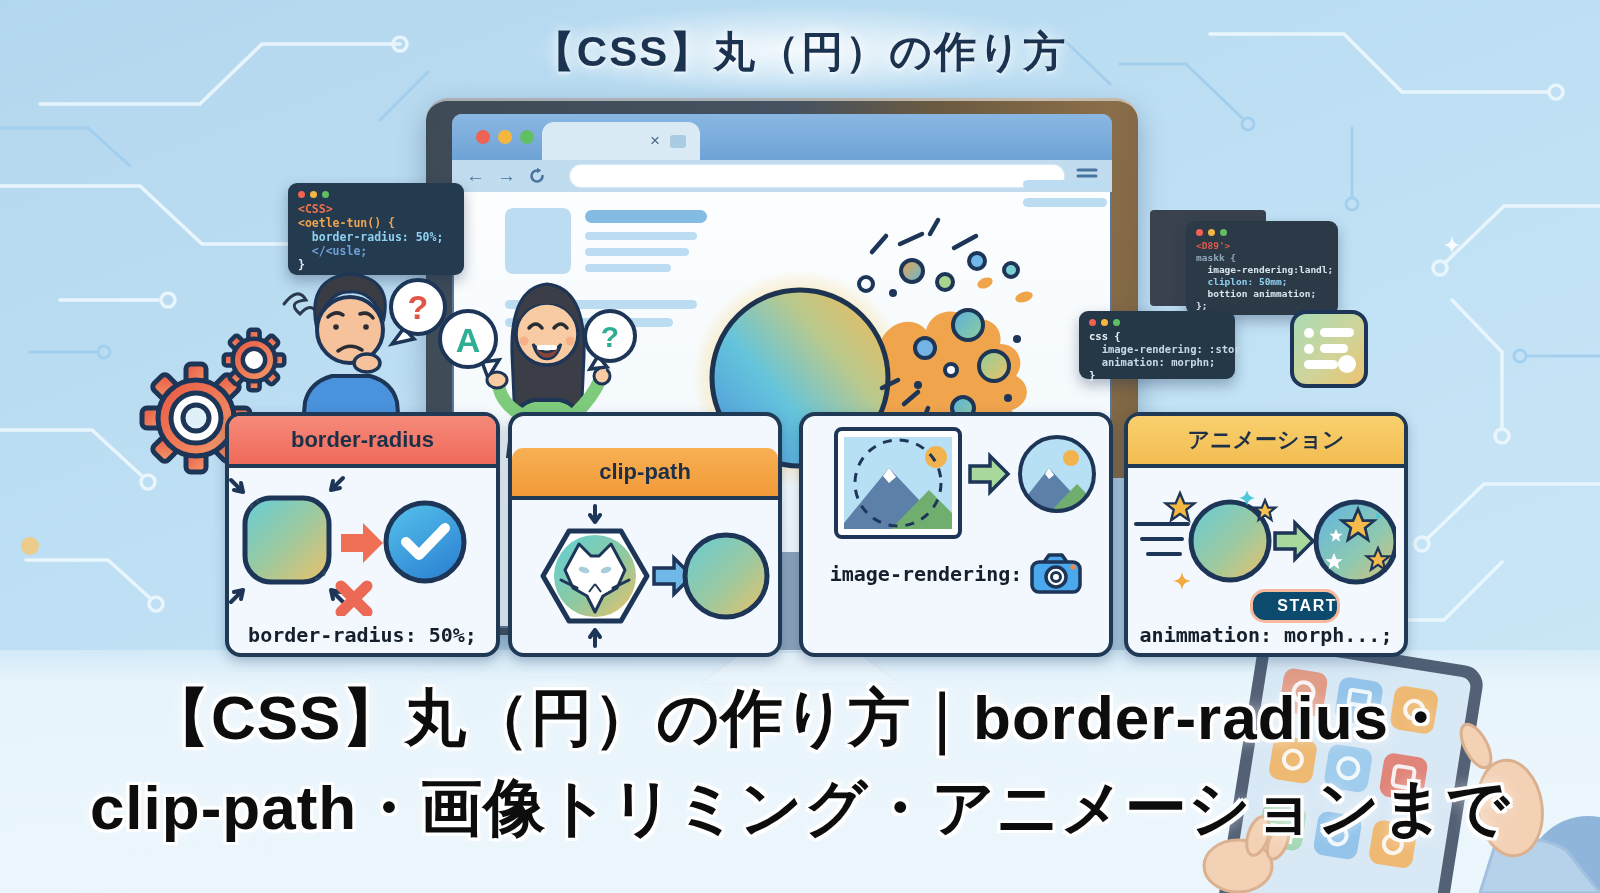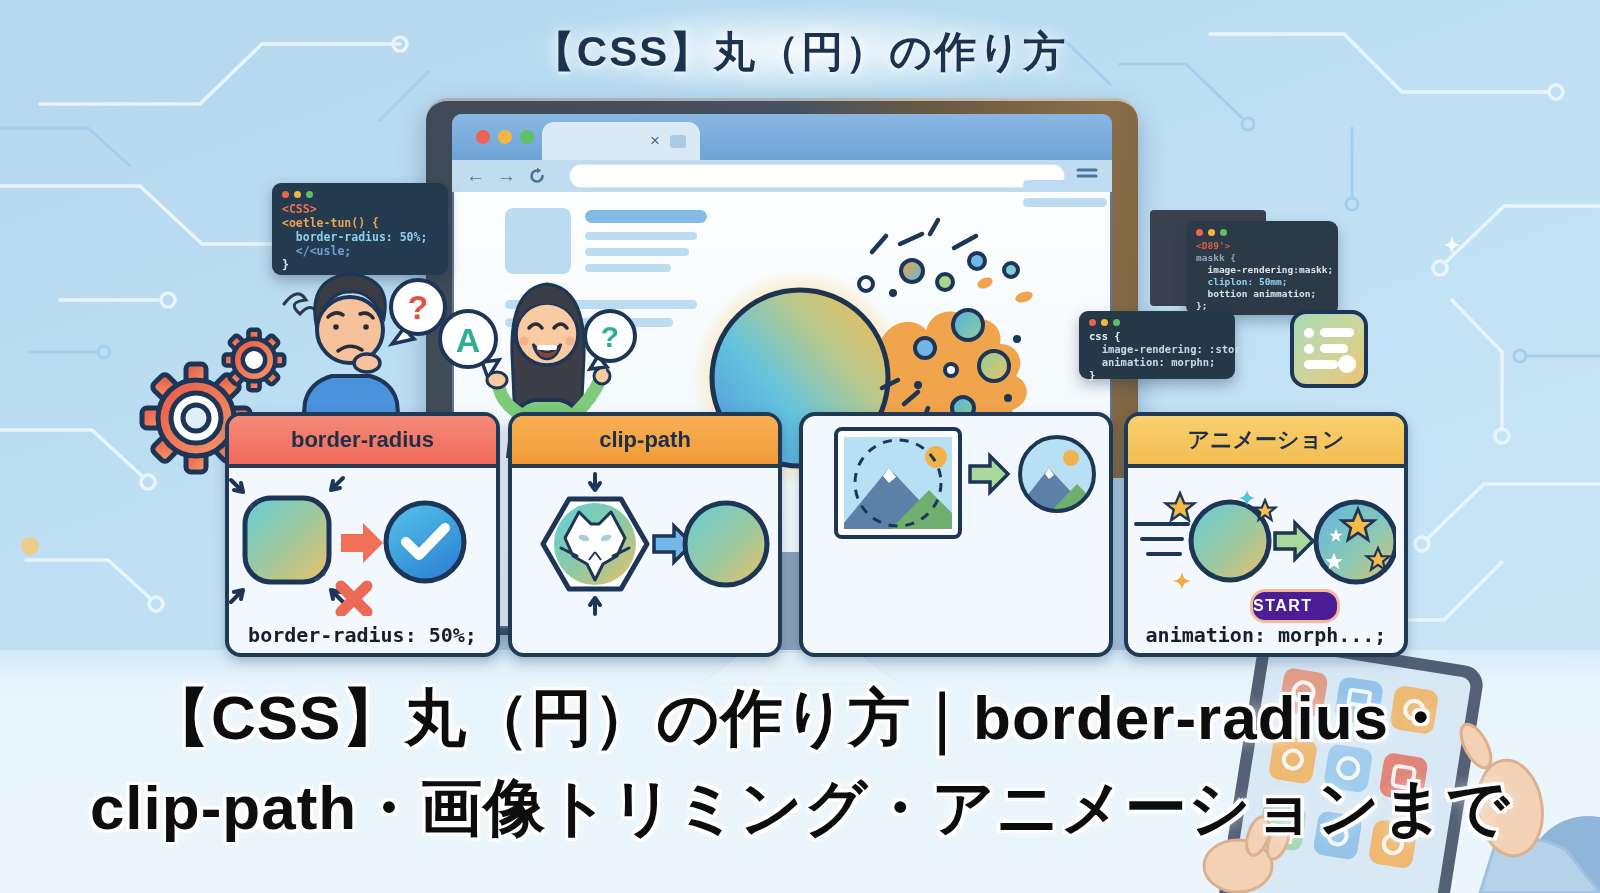--- a/index.html
+++ b/index.html
@@ -49,22 +49,22 @@
     justify-content:center;gap:8px;font-family:"DejaVu Sans Mono",monospace;font-weight:bold;
     font-size:20px;color:#16202c;}
 
   
   .frost{left:0;top:650px;width:1600px;height:243px;
     background:linear-gradient(180deg,rgba(234,245,252,.45) 0%,rgba(236,246,252,.9) 14%,rgba(238,247,253,.93) 100%);}
   .big-line{left:0;right:0;text-align:center;font-size:62px;font-weight:900;color:#0d0d0d;letter-spacing:1px;
     text-shadow:3px 3px 0 #fff,-3px -3px 0 #fff,3px -3px 0 #fff,-3px 3px 0 #fff,0 3px 0 #fff,0 -3px 0 #fff,3px 0 0 #fff,-3px 0 0 #fff,0 0 16px rgba(255,255,255,.95);}
 
   .start-pill{position:absolute;left:122px;top:121px;width:84px;height:28px;border-radius:15px;
-    background:#4c1d95;border:3px solid #f8b89c;color:#fff;font-size:16px;font-weight:bold;
-    letter-spacing:1.5px;display:flex;align-items:center;justify-content:flex-start;z-index:3;}
+    background:#0c4a6e;border:3px solid #f8b89c;color:#fff;font-size:16px;font-weight:bold;
+    letter-spacing:1.5px;display:flex;align-items:center;justify-content:flex-end;z-index:3;}
 </style>
 </head>
 <body>
 
 <div id="stage">
 
   <svg class="abs" style="left:0;top:0" width="1600" height="893" viewBox="0 0 1600 893">
     <g fill="none" stroke-linecap="round">
       <g stroke="#eef8fe" stroke-width="3.5" opacity="0.9">
         <path d="M40,104 H200 L262,44 H400"></path>
@@ -213,21 +213,21 @@
         </g>
       </svg>
     </div>
   </div>
 
   <svg class="abs" style="left:690px;top:626px;" width="220" height="62" viewBox="0 0 220 62">
     <rect x="66" y="0" width="80" height="30" fill="#c4d9e8"></rect>
     <polygon points="10,58 52,26 168,26 210,58" fill="#d8e8f3" stroke="#b4cede" stroke-width="2"></polygon>
   </svg>
 
-  <div class="abs codepanel" style="left:272px;top:183px;width:176px;height:92px;background:#233a4f;">
+  <div class="abs codepanel" style="left:288px;top:183px;width:176px;height:92px;background:#233a4f;">
     <div class="dots">
       <i style="background:#ee6352"></i>
         <i style="background:#f4b63f"></i>
         <i style="background:#5fbf62"></i>
     </div>
     <div class="ln" style="font-size:11.5px;line-height:14px;">
         <div style="color: rgb(239, 116, 77);">&lt;CSS&gt;</div>
         <div style="color: rgb(240, 162, 78);">&lt;oetle-tun() {</div>
         <div style="color: rgb(143, 208, 240);">  border-radius: 50%;</div>
         <div style="color: rgb(111, 159, 216);">  &lt;/&lt;usle;</div>
@@ -238,21 +238,21 @@
   <div class="abs" style="left:1150px;top:210px;width:116px;height:96px;background:#39424e;border-radius:4px;"></div>
   <div class="abs codepanel" style="left:1186px;top:221px;width:152px;height:94px;background:#2c3a48;">
     <div class="dots">
       <i style="background:#ee6352"></i>
         <i style="background:#f4b63f"></i>
         <i style="background:#5fbf62"></i>
     </div>
     <div class="ln" style="font-size:9.5px;line-height:12px;">
         <div style="color: rgb(224, 90, 74);">&lt;D89'&gt;</div>
         <div style="color: rgb(143, 168, 186);">maskk {</div>
-        <div style="color: rgb(216, 228, 238);">  image-rendering:maskk;</div>
+        <div style="color: rgb(216, 228, 238);">  image-rendering:landl;</div>
         <div style="color: rgb(143, 208, 240);">  cliplon: 50mm;</div>
         <div style="color: rgb(216, 228, 238);">  bottion animmation;</div>
         <div style="color: rgb(216, 228, 238);">};</div>
       </div>
   </div>
 
   <div class="abs codepanel" style="left:1079px;top:311px;width:156px;height:68px;background:#243848;">
     <div class="dots">
       <i style="background:#ee6352"></i>
         <i style="background:#f4b63f"></i>
@@ -480,21 +480,21 @@
             <path d="M138,118 l-26,26"></path>
         </g>
       </svg>
       <div class="card-code">
         <span>border-radius: 50%;</span>
       </div>
     </div>
   </div>
 
   <div class="card" style="left:508px;top:412px;width:266px;height:237px;">
-    <div class="card-h" style="background:linear-gradient(180deg,#f7b053,#f29a39);">
+    <div class="card-h" style="background:linear-gradient(180deg,#f7b053,#f29a39);margin-top:32px;">
       <span>clip-path</span>
     </div>
     <div class="card-body">
       <svg width="258" height="148" viewBox="0 0 258 148" style="position:absolute;left:0;top:0;">
         <defs>
             <linearGradient id="hexg" x1="0" y1="0" x2="1" y2="1">
           <stop offset="0" stop-color="#5fd0d8"></stop>
               <stop offset="0.55" stop-color="#8fc9a0"></stop>
               <stop offset="1" stop-color="#ecc167"></stop>
             </linearGradient>
@@ -548,20 +548,30 @@
           <g clip-path="url(#phcirc)">
             <rect x="217" y="21" width="74" height="74" fill="#b8e0f4"></rect>
             <circle cx="268" cy="42" r="8" fill="#f2b24e"></circle>
             <polygon points="212,95 246,52 270,78 276,95" fill="#5c80a8"></polygon>
             <polygon points="242,58 246,52 251,59 246,63" fill="#ffffff"></polygon>
             <polygon points="248,95 274,68 294,88 294,95" fill="#6fae6f"></polygon>
           </g>
           <circle cx="254" cy="58" r="37" fill="none" stroke="#1d3557" stroke-width="4"></circle>
         </g>
       </svg>
+      <div class="card-code">
+        <span>image-rendering:</span>
+        <svg width="52" height="42" viewBox="0 0 52 42">
+          <path d="M14,9 L19,2 H32 L37,9" fill="#4aa8ec" stroke="#1d3557" stroke-width="3.5" stroke-linejoin="round"></path>
+          <rect x="2" y="9" width="48" height="30" rx="7" fill="#4aa8ec" stroke="#1d3557" stroke-width="3.5"></rect>
+          <circle cx="26" cy="24" r="10" fill="#ffffff" stroke="#1d3557" stroke-width="3.5"></circle>
+          <circle cx="26" cy="24" r="4.5" fill="none" stroke="#1d3557" stroke-width="3"></circle>
+          <circle cx="43" cy="14" r="2.6" fill="#f0884a"></circle>
+        </svg>
+      </div>
     </div>
   </div>
 
   <div class="card" style="left:1124px;top:412px;width:276px;height:237px;">
     <div class="card-h" style="background:linear-gradient(180deg,#f8d06e,#f3bd52);">
       <span>アニメーション</span>
     </div>
     <div class="card-body">
       <svg width="268" height="150" viewBox="0 0 268 150" style="position:absolute;left:0;top:0;">
         <defs>
@@ -595,20 +605,20 @@
           <path transform="translate(250,92) scale(1.2)" fill="#f4bb4a" stroke="#1d3557" stroke-width="1.8" d="M0,-10 L2.9,-3.1 L9.5,-3.1 L4.2,1.2 L5.9,8.1 L0,4 L-5.9,8.1 L-4.2,1.2 L-9.5,-3.1 L-2.9,-3.1 Z"></path>
           <path transform="translate(208,68) scale(0.7)" fill="#ffffff" d="M0,-10 L2.9,-3.1 L9.5,-3.1 L4.2,1.2 L5.9,8.1 L0,4 L-5.9,8.1 L-4.2,1.2 L-9.5,-3.1 L-2.9,-3.1 Z"></path>
           <path transform="translate(206,94) scale(0.9)" fill="#ffffff" d="M0,-10 L2.9,-3.1 L9.5,-3.1 L4.2,1.2 L5.9,8.1 L0,4 L-5.9,8.1 L-4.2,1.2 L-9.5,-3.1 L-2.9,-3.1 Z"></path>
           <circle cx="250" cy="48" r="2.5" fill="#4ec8d8"></circle>
         </g>
       </svg>
       <div class="start-pill">
         <span>START</span>
       </div>
       <div class="card-code">
-        <span>animation: morph...;</span>
+        <span>animmation: morph...;</span>
       </div>
     </div>
   </div>
 
   <div class="abs top-title">【CSS】丸（円）の作り方</div>
 
 </div>
 
 </body></html>

